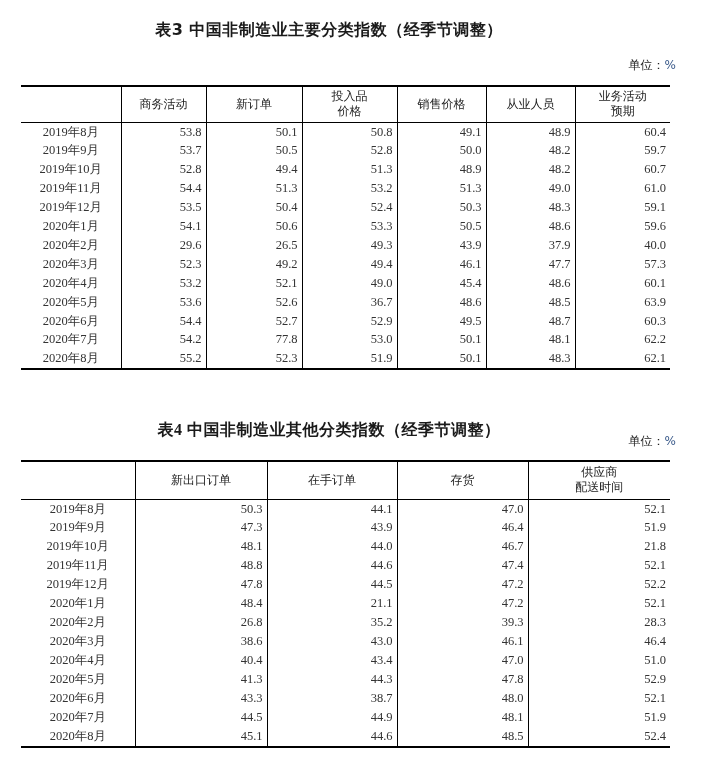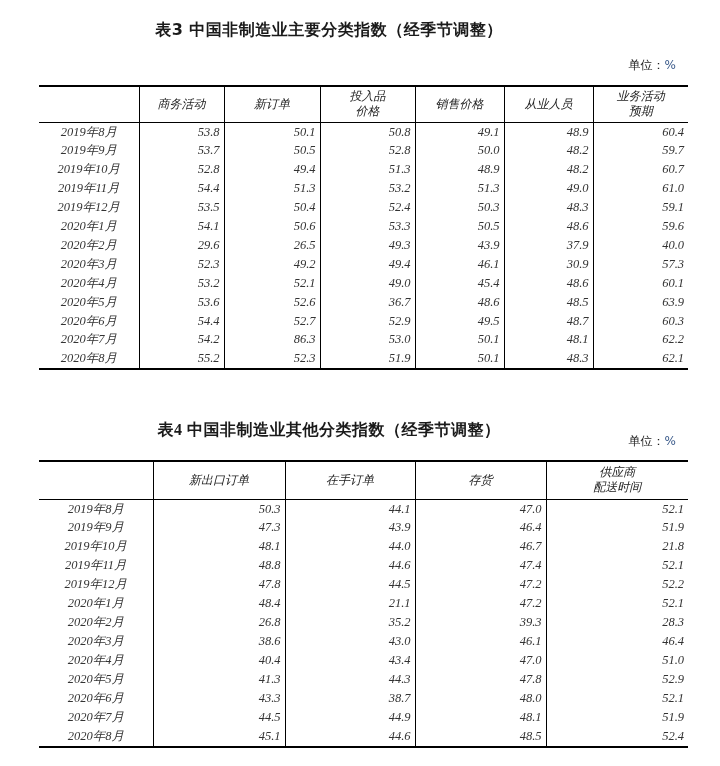--- a/index.html
+++ b/index.html
@@ -10,23 +10,23 @@
   .title {
     position: absolute; left: 0; width: 658px; text-align: center;
     font-family: "DejaVu Sans", sans-serif; font-weight: bold; font-size: 16px;
     letter-spacing: 0.5px; color: #1a1a1a;
   }
   .unit {
     position: absolute; right: 44px; font-size: 12px; color: #222; margin-left: 16px;
   }
   .unit .pct { color: #3a5a8a; }
   table.data {
-    position: absolute; left: 39px; width: 649px;
+    position: absolute; left: 21px; width: 649px;
     border-collapse: collapse; table-layout: fixed;
-    font-family: "Liberation Serif", serif; font-size: 12.5px; color: #333; font-style: italic;
+    font-family: "Liberation Serif", serif; font-size: 12.5px; color: #333;
   }
   table.data thead tr { border-top: 2.5px solid #000; border-bottom: 1.5px solid #000; }
   table.data thead th {
     font-family: "DejaVu Sans", sans-serif; font-weight: normal; font-size: 12px;
     color: #222; text-align: center; vertical-align: middle; line-height: 15px;
     border-left: 1px solid #000; padding: 0;
   }
   table.data thead th:first-child { border-left: none; }
   table.data tbody td {
     text-align: right; padding: 0 4px 0 0; border-left: 1px solid #000;
@@ -134,21 +134,21 @@
         <td>43.9</td>
         <td>37.9</td>
         <td>40.0</td>
       </tr>
       <tr>
         <td class="rowlabel">2020年3月</td>
         <td>52.3</td>
         <td>49.2</td>
         <td>49.4</td>
         <td>46.1</td>
-        <td>30.9</td>
+        <td>47.7</td>
         <td>57.3</td>
       </tr>
       <tr>
         <td class="rowlabel">2020年4月</td>
         <td>53.2</td>
         <td>52.1</td>
         <td>49.0</td>
         <td>45.4</td>
         <td>48.6</td>
         <td>60.1</td>
@@ -167,21 +167,21 @@
         <td>54.4</td>
         <td>52.7</td>
         <td>52.9</td>
         <td>49.5</td>
         <td>48.7</td>
         <td>60.3</td>
       </tr>
       <tr>
         <td class="rowlabel">2020年7月</td>
         <td>54.2</td>
-        <td>86.3</td>
+        <td>77.8</td>
         <td>53.0</td>
         <td>50.1</td>
         <td>48.1</td>
         <td>62.2</td>
       </tr>
       <tr>
         <td class="rowlabel">2020年8月</td>
         <td>55.2</td>
         <td>52.3</td>
         <td>51.9</td>

